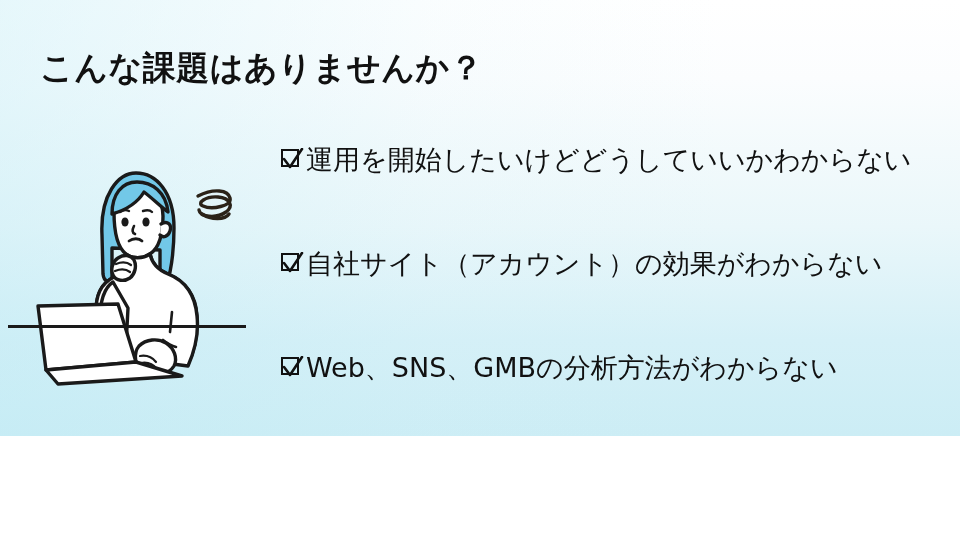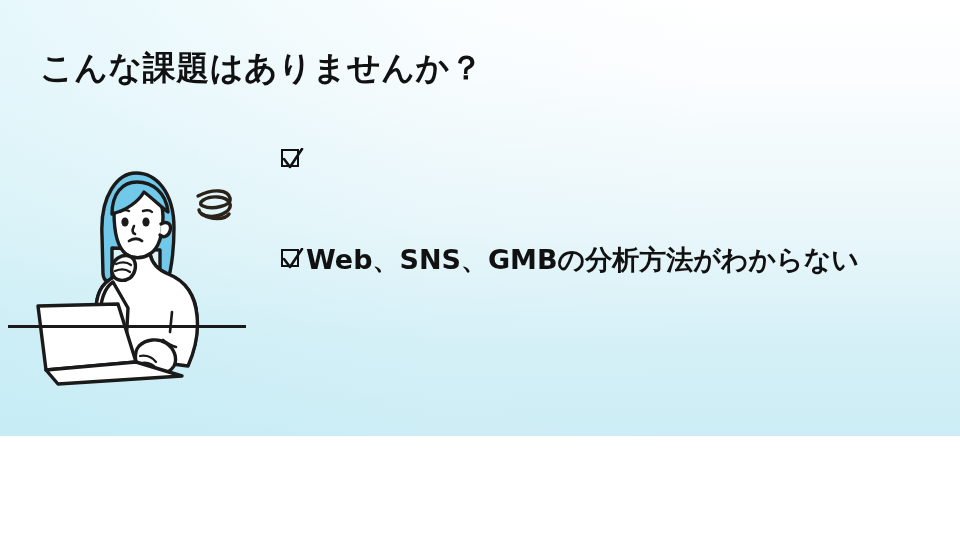--- a/index.html
+++ b/index.html
@@ -26,21 +26,21 @@
   }
   #bullets{
     position:absolute;left:281px;top:144px;width:660px;
   }
   .bullet{
     display:flex;align-items:flex-start;
     font-size:27px;color:#111111;line-height:1.15;
     margin-bottom:73px;white-space:nowrap;
     font-family:"DejaVu Sans","Liberation Sans",sans-serif;
   }
-  .bullet:last-child{margin-bottom:16px;font-weight:bold;}
+  .bullet:last-child{margin-bottom:16px;}
   .cbox{
     flex:0 0 auto;width:22px;height:22px;position:relative;
     margin-top:5px;margin-right:3px;
   }
   .cbox .sq{
     position:absolute;left:0;top:0;width:18px;height:18px;
     border:2.2px solid #111;box-sizing:border-box;
   }
   .cbox .tick{
     position:absolute;left:2px;top:-1px;width:22px;height:22px;
@@ -117,28 +117,38 @@
                    C216 79 200 77 199 70"></path>
           <path d="M202 74 C211 80 225 80 229 74"></path>
         </g>
       </g>
     </svg>
   </div>
   <div id="deskline"></div>
 
   <div id="bullets">
 
+    <div class="bullet">
+      <span class="cbox">
+        <span class="sq"></span>
+        <svg class="tick" viewBox="0 0 22 22" xmlns="http://www.w3.org/2000/svg">
+          <path d="M1 11 L7 19 L19 1" fill="none" stroke="#111" stroke-width="2.6" stroke-linecap="round" stroke-linejoin="round"></path>
+        </svg>
+      </span>
+      <span class="btext">運用を開始したいけどどうしていいかわからない</span>
+    </div>
 
     <div class="bullet">
       <span class="cbox">
         <span class="sq"></span>
         <svg class="tick" viewBox="0 0 22 22" xmlns="http://www.w3.org/2000/svg">
           <path d="M1 11 L7 19 L19 1" fill="none" stroke="#111" stroke-width="2.6" stroke-linecap="round" stroke-linejoin="round"></path>
         </svg>
       </span>
+      <span class="btext">自社サイト（アカウント）の効果がわからない</span>
     </div>
 
     <div class="bullet">
       <span class="cbox">
         <span class="sq"></span>
         <svg class="tick" viewBox="0 0 22 22" xmlns="http://www.w3.org/2000/svg">
           <path d="M1 11 L7 19 L19 1" fill="none" stroke="#111" stroke-width="2.6" stroke-linecap="round" stroke-linejoin="round"></path>
         </svg>
       </span>
       <span class="btext">Web、SNS、GMBの分析方法がわからない</span>

